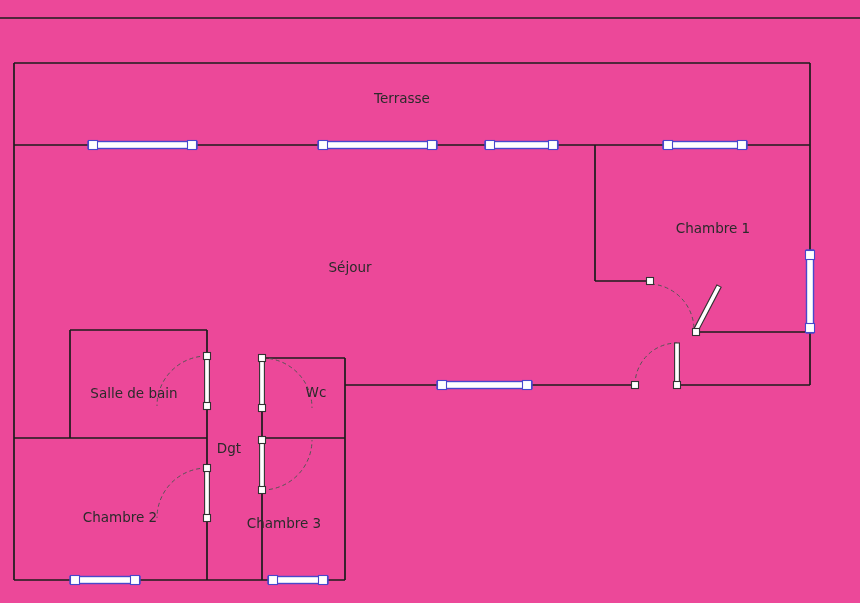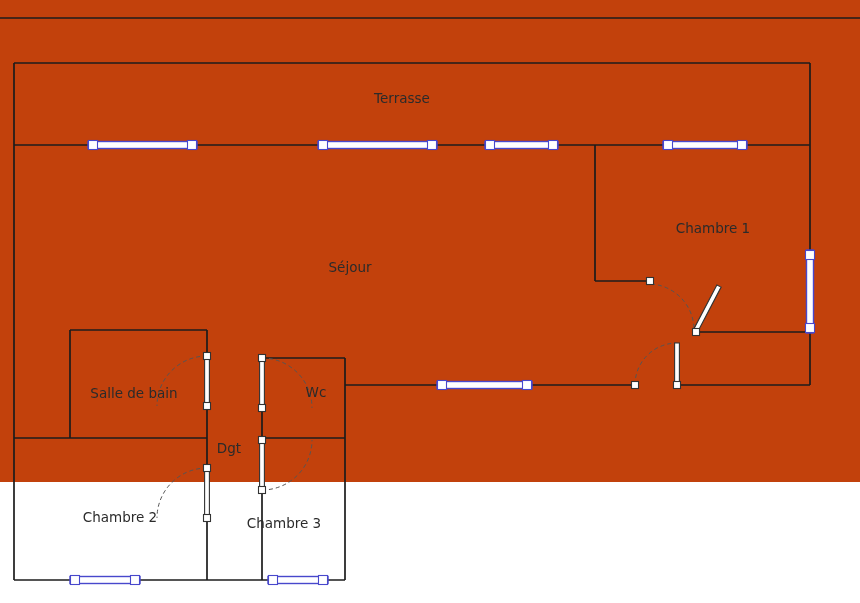--- a/index.html
+++ b/index.html
@@ -6,23 +6,23 @@
     margin:0;
     padding:0;
     background:#ffffff;
     width:860px;
     height:603px;
     overflow:hidden;
     font-family:"DejaVu Sans", sans-serif;
   }
   #plan-wrap{
     width:860px;
-    height:482px;
+    height:603px;
     position:relative;
-    background:#c2410c;
+    background:#ec4899;
   }
   svg{display:block}
   text{
     font-family:"DejaVu Sans", sans-serif;
     font-size:13.5px;
   }
 </style>
 </head>
 <body>
 

